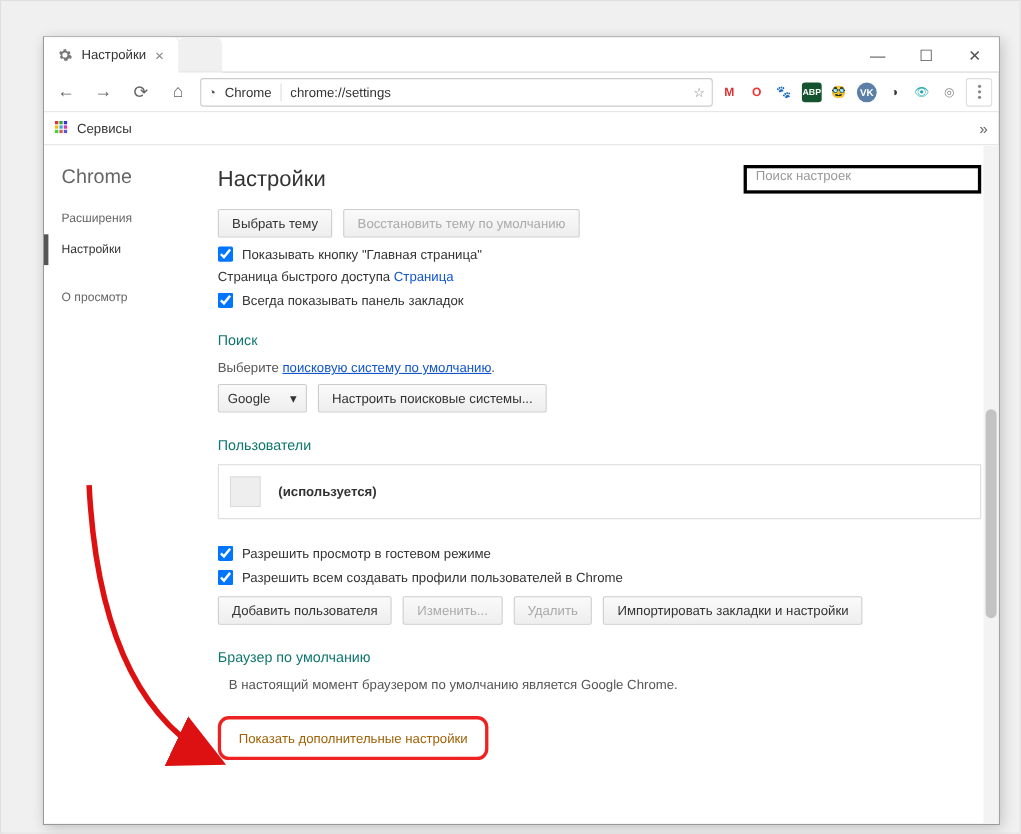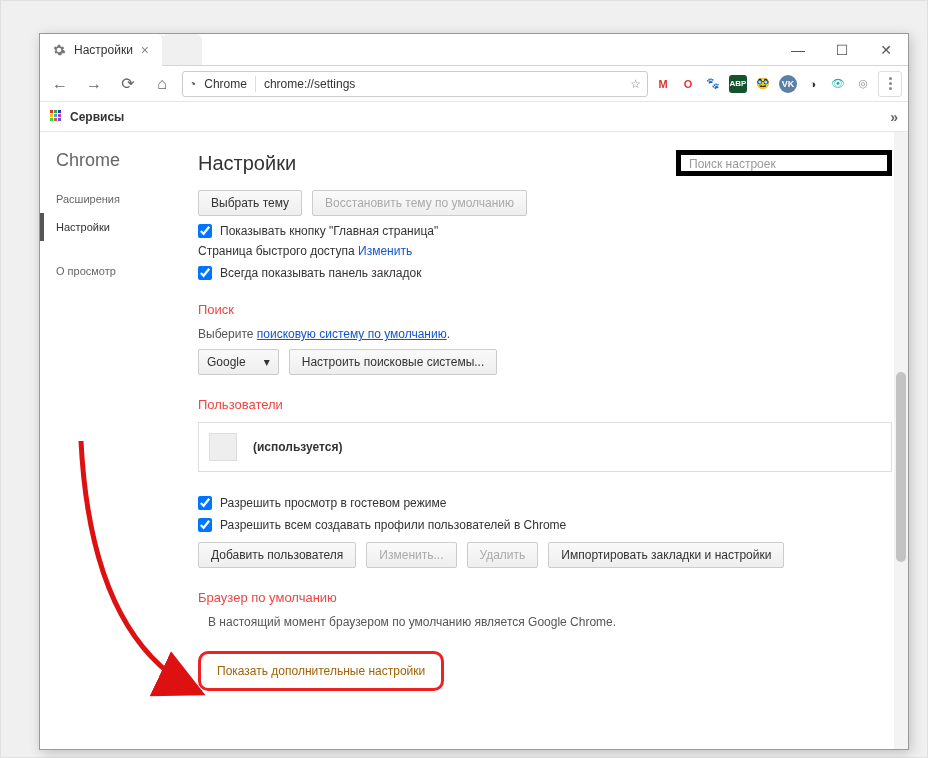--- a/index.html
+++ b/index.html
@@ -17,38 +17,38 @@
 .close-x { font-size: 14px; color: #888; }
 .addrbar { height: 36px; display: flex; align-items: center; gap: 6px; padding: 0 6px; border-bottom: 1px solid #e5e5e5; }
 .navbtn { width: 28px; height: 28px; display: flex; align-items: center; justify-content: center; color: #666; font-size: 16px; }
 .omnibox { flex: 1; height: 26px; border: 1px solid #ccc; border-radius: 3px; display: flex; align-items: center; padding: 0 6px; gap: 8px; }
 .omnibox .secure { color: #555; }
 .omnibox .divider { width: 1px; height: 16px; background: #ddd; }
 .ext-icons { display: flex; gap: 7px; align-items: center; }
 .ext-icons .ic { width: 18px; height: 18px; display: flex; align-items: center; justify-content: center; font-size: 11px; border-radius: 3px; }
 .menu-btn { width: 24px; height: 26px; border: 1px solid #ddd; display: flex; flex-direction: column; gap: 2px; align-items: center; justify-content: center; border-radius: 3px; }
 .menu-btn span { width: 3px; height: 3px; background: #888; border-radius: 50%; }
-.bookmarkbar { height: 30px; display: flex; align-items: center; padding: 0 10px; border-bottom: 1px solid #e5e5e5; gap: 6px; font-weight: bold; }
+.bookmarkbar { height: 30px; display: flex; align-items: center; padding: 0 10px; border-bottom: 1px solid #e5e5e5; gap: 6px; }
 .apps-icon { width: 14px; height: 14px; display: grid; grid-template-columns: repeat(3,3px); grid-template-rows: repeat(3,3px); gap: 1px; }
 .apps-icon span:nth-child(1){background:#d33;} .apps-icon span:nth-child(2){background:#3a3;} .apps-icon span:nth-child(3){background:#33d;}
 .apps-icon span:nth-child(4){background:#fb0;} .apps-icon span:nth-child(5){background:#3ad;} .apps-icon span:nth-child(6){background:#d3a;}
 .apps-icon span:nth-child(7){background:#3d3;} .apps-icon span:nth-child(8){background:#d55;} .apps-icon span:nth-child(9){background:#55d;}
 .bookmarkbar .more { margin-left: auto; font-size: 14px; color: #666; }
 .content { display: flex; height: calc(100% - 32px - 36px - 30px); overflow: hidden; }
 .sidebar { width: 150px; padding-top: 18px; }
 .brand { font-size: 18px; color: #666; padding: 0 16px 14px; }
 .navitem { padding: 8px 16px; color: #666; font-size: 11px; cursor: pointer; }
 .navitem.active { color: #333; border-left: 4px solid #555; padding-left: 12px; }
 .navspacer { height: 16px; }
 .main { flex: 1; position: relative; padding: 18px 16px 10px 8px; overflow: hidden; }
 .page-head { display: flex; align-items: center; margin-bottom: 14px; }
 .page-title { font-size: 20px; color: #333; }
-.search-box { margin-left: auto; height: 26px; width: 216px; border: 5px solid #000000; padding: 0 8px; font-size: 12px; color: #999; display: flex; align-items: flex-end; }
+.search-box { margin-left: auto; height: 26px; width: 216px; border: 3px solid #000000; padding: 0 8px; font-size: 12px; color: #999; display: flex; align-items: flex-start; }
 .section { margin-bottom: 22px; }
-.section h3 { font-size: 13px; font-weight: normal; color: #ef4444; margin-bottom: 10px; }
+.section h3 { font-size: 13px; font-weight: normal; color: #0f766e; margin-bottom: 10px; }
 .row { display: flex; gap: 10px; margin-bottom: 8px; align-items: center; }
 .btn { height: 26px; padding: 0 12px; border: 1px solid #ccc; background: linear-gradient(#fafafa,#eee); border-radius: 2px; font-size: 12px; color: #333; display: inline-flex; align-items: center; cursor: pointer; }
 .btn.disabled { color: #aaa; }
 .select { height: 26px; border: 1px solid #ccc; background: linear-gradient(#fafafa,#eee); border-radius: 2px; padding: 0 8px; display: inline-flex; align-items: center; gap: 18px; font-size: 12px; }
 .chk { display: flex; align-items: center; gap: 8px; font-size: 12px; color: #333; }
 .chk input { width: 14px; height: 14px; }
 .sub { margin-left: 24px; font-size: 12px; color: #333; }
 .link { color: #1155cc; cursor: pointer; }
 .link.u { text-decoration: underline; }
 .userbox { border: 1px solid #ddd; padding: 10px; display: flex; align-items: center; gap: 16px; margin-bottom: 10px; }
@@ -152,21 +152,21 @@
           <div class="row">
             <div class="btn">Выбрать тему</div>
             <div class="btn disabled">Восстановить тему по умолчанию</div>
           </div>
           <div class="chk">
             <input type="checkbox" checked="" style="">
             <span>Показывать кнопку "Главная страница"</span>
           </div>
           <div class="sub" style="margin:6px 0 8px;">
             <span>Страница быстрого доступа</span>
-            <span class="link">Изменить</span>
+            <span class="link">Страница</span>
           </div>
           <div class="chk">
             <input type="checkbox" checked="" style="">
             <span>Всегда показывать панель закладок</span>
           </div>
         </div>
 
         <div class="section">
           <h3>Поиск</h3>
           <div class="desc" style="margin:0 0 8px 0;">

